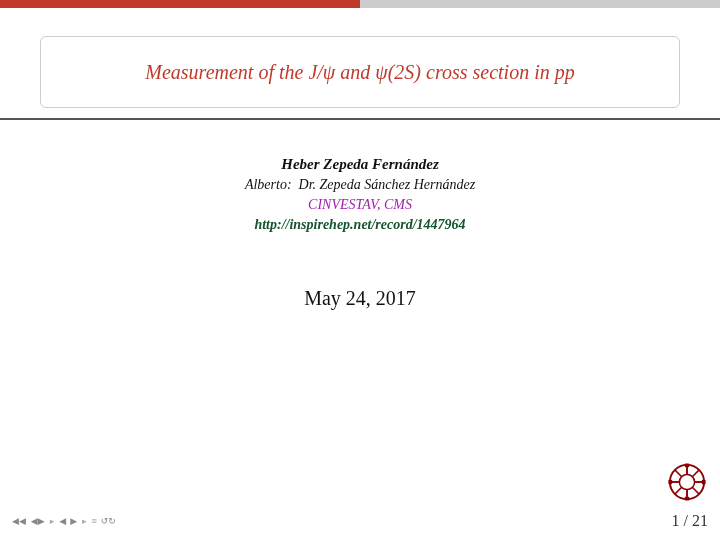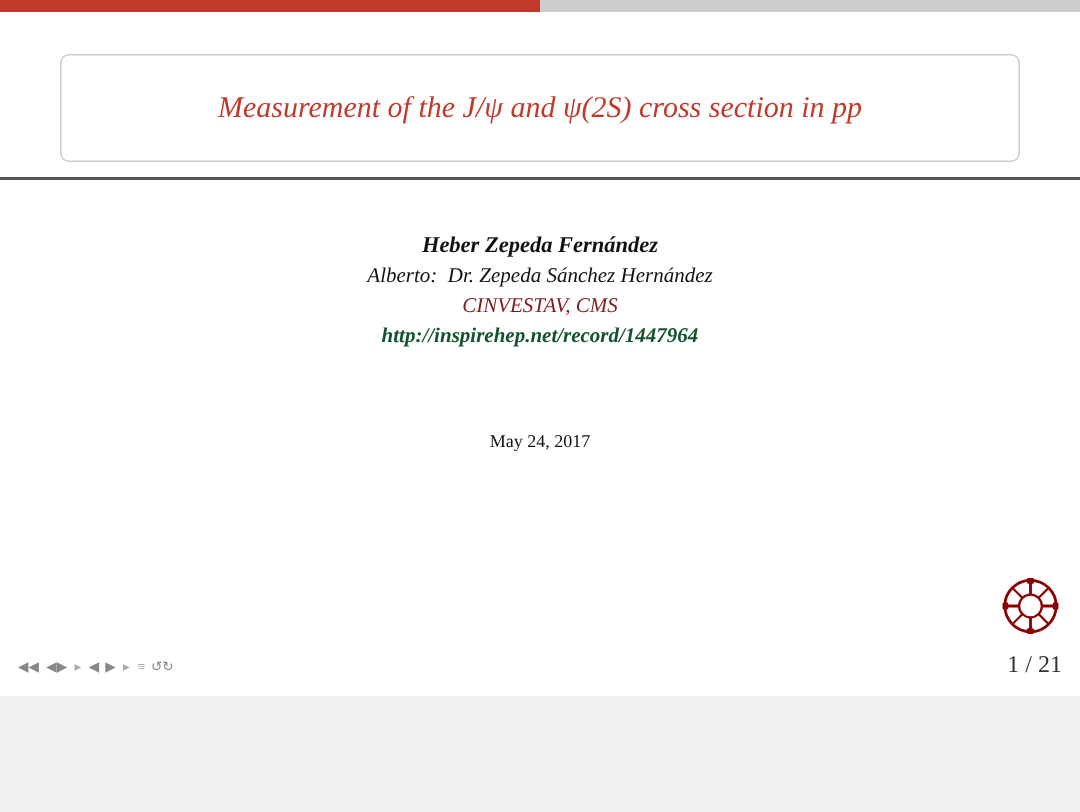--- a/index.html
+++ b/index.html
@@ -8,21 +8,21 @@
       width: 720px;
       height: 541px;
       background: #f0f0f0;
       font-family: 'Computer Modern', 'Latin Modern', Georgia, serif;
       overflow: hidden;
       position: relative;
     }
 
     .slide {
       width: 720px;
-      height: 464px;
+      height: 541px;
       background: #ffffff;
       position: relative;
       display: flex;
       flex-direction: column;
     }
 
     
     .top-bar {
       width: 100%;
       height: 8px;
@@ -79,36 +79,36 @@
     }
 
     .author-advisor {
       font-size: 14px;
       color: #111;
       margin-bottom: 4px;
     }
 
     .author-institution {
       font-size: 14px;
-      color: #7f1d1d;
+      color: #a21caf;
       margin-bottom: 4px;
     }
 
     .author-link {
       font-size: 14px;
       font-weight: bold;
       color: #14532d;
       margin-bottom: 4px;
     }
 
     
     .date-section {
       text-align: center;
       margin-top: 40px;
-      font-size: 12px;
+      font-size: 20px;
       color: #111;
     }
 
     
     .bottom-bar {
       position: absolute;
       bottom: 0;
       left: 0;
       right: 0;
       height: 36px;

